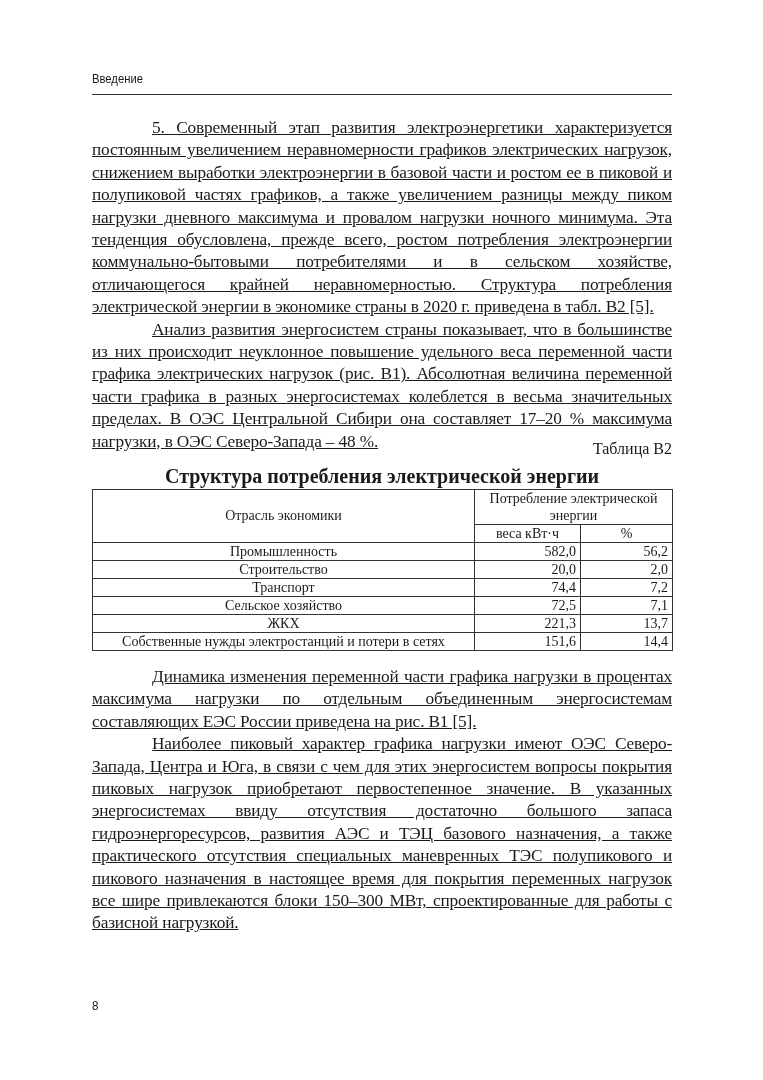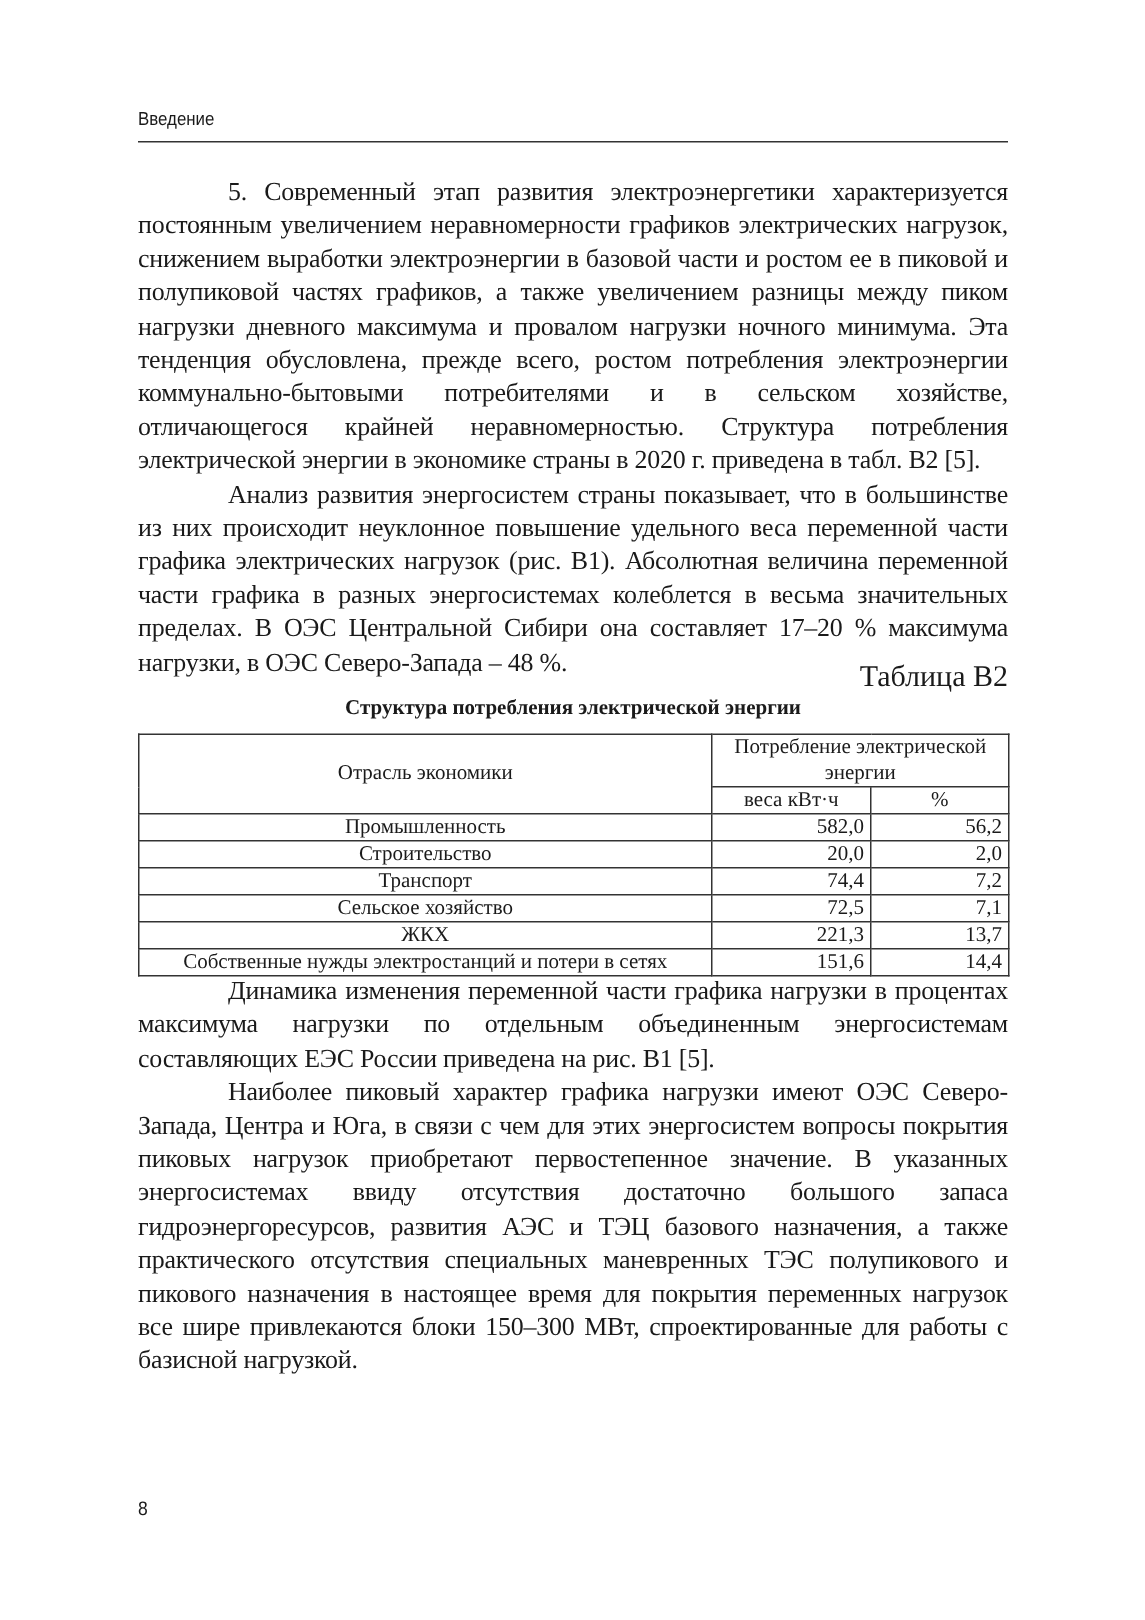--- a/index.html
+++ b/index.html
@@ -6,27 +6,27 @@
   body { width: 763px; height: 1080px; position: relative; overflow: hidden; color: #1a1a1a; }
   .running-head {
     position: absolute; left: 92px; top: 72px;
     font-family: "Liberation Sans", sans-serif; font-size: 12.5px;
     transform: scaleX(0.9); transform-origin: left top;
   }
   .head-rule { position: absolute; left: 92px; top: 94px; width: 580px; height: 0; border-top: 1.5px solid #333; }
   .body-text {
     position: absolute; left: 92px; width: 580px;
     font-family: "Liberation Serif", serif; font-size: 17.3px; line-height: 22.4px;
-    text-align: justify; letter-spacing: -0.15px;
+    text-align: justify; letter-spacing: -0.15px; text-decoration: underline;
   }
   .body-text p { margin: 0; text-indent: 60px; }
-  .t-label { position: absolute; right: 91px; top: 440px; font-family: "Liberation Serif", serif; font-size: 20px; }
+  .t-label { position: absolute; right: 91px; top: 440px; font-family: "Liberation Serif", serif; font-size: 16px; }
   .t-title {
     position: absolute; left: 92px; width: 580px; top: 465px; text-align: center;
-    font-family: "Liberation Serif", serif; font-size: 14px; font-weight: bold;
+    font-family: "Liberation Serif", serif; font-size: 20px; font-weight: bold;
   }
   table.data {
     position: absolute; left: 92px; top: 489px; width: 581px;
     border-collapse: collapse;
     font-family: "Liberation Serif", serif; font-size: 14px; line-height: 16px;
   }
   table.data td, table.data th { border: 1px solid #333; padding: 0 4px; font-weight: normal; height: 17px; text-align: center; }
   table.data th { text-align: center; }
   table.data td.num { text-align: right; }
   .col1 { width: 373px; }
@@ -83,18 +83,18 @@
     <td class="num">13,7</td>
   </tr>
   <tr>
     <td>Собственные нужды электростанций и потери в сетях</td>
     <td class="num">151,6</td>
     <td class="num">14,4</td>
   </tr>
 </tbody>
   </table>
 
-<div class="body-text" style="top:650px;">
+<div class="body-text" style="top:666px;">
   <p>Динамика изменения переменной части графика нагрузки в процентах максимума нагрузки по отдельным объединенным энергосистемам составляющих ЕЭС России приведена на рис. В1 [5].</p>
   <p>Наиболее пиковый характер графика нагрузки имеют ОЭС Северо-Запада, Центра и Юга, в связи с чем для этих энергосистем вопросы покрытия пиковых нагрузок приобретают первостепенное значение. В указанных энергосистемах ввиду отсутствия достаточно большого запаса гидроэнергоресурсов, развития АЭС и ТЭЦ базового назначения, а также практического отсутствия специальных маневренных ТЭС полупикового и пикового назначения в настоящее время для покрытия переменных нагрузок все шире привлекаются блоки 150–300 МВт, спроектированные для работы с базисной нагрузкой.</p>
 </div>
 
 <div class="page-num">8</div>
 
 </body></html>

